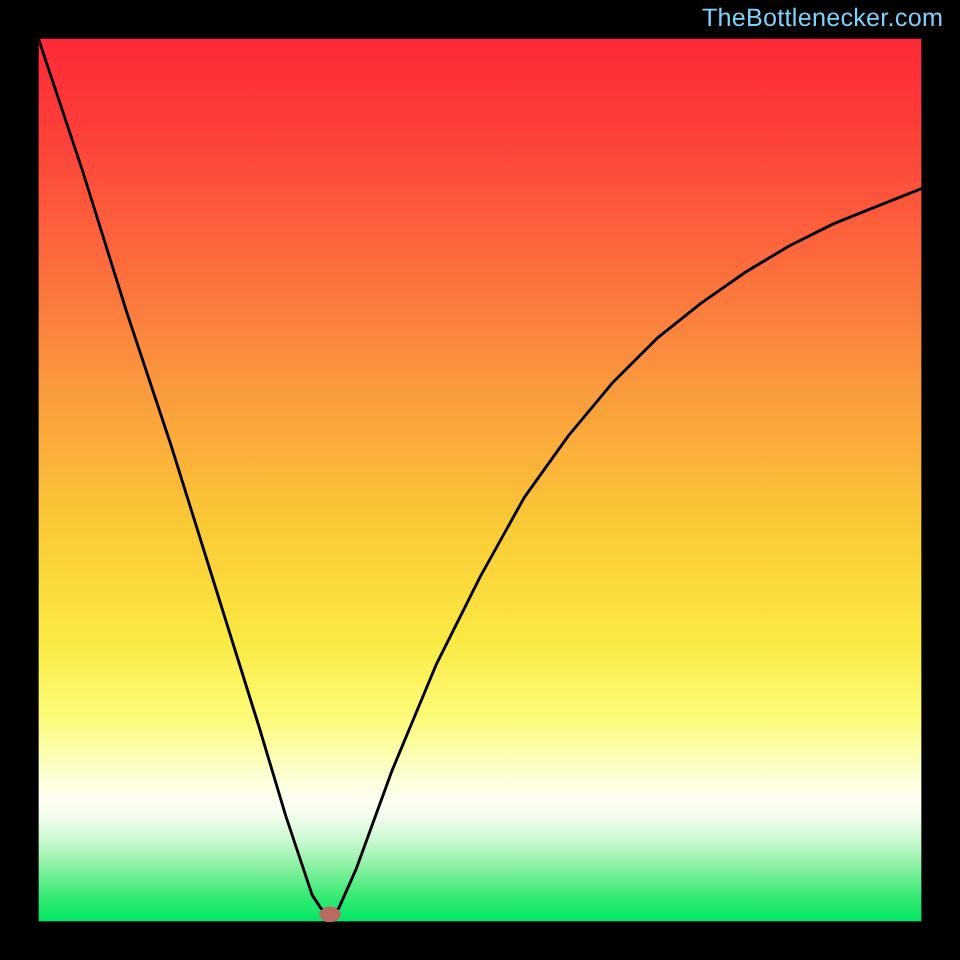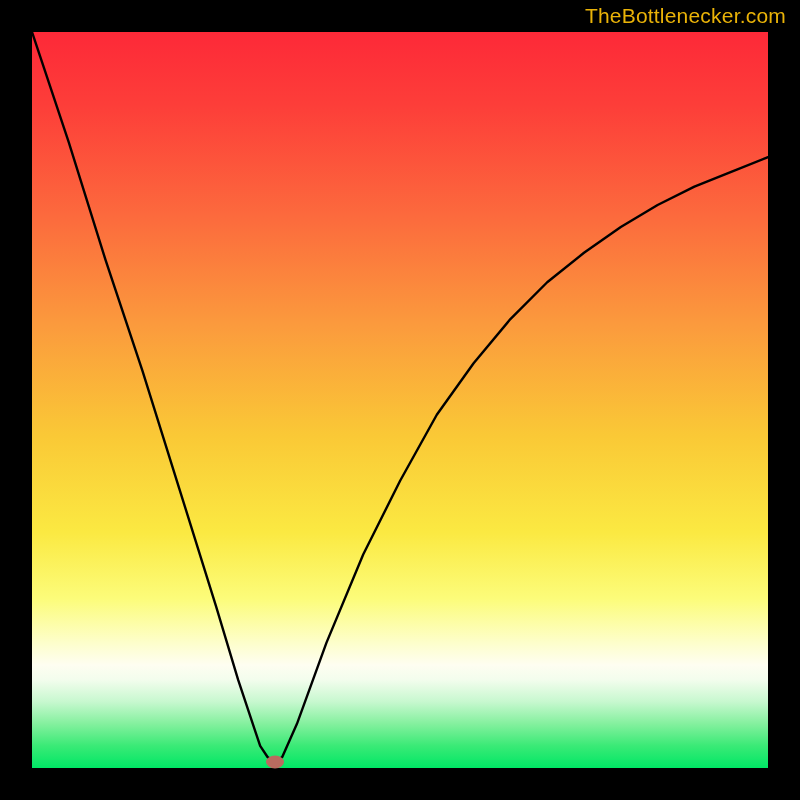--- a/index.html
+++ b/index.html
@@ -8,21 +8,21 @@
     height: 800px;
     background: #000;
     font-family: Arial, sans-serif;
     position: relative;
     overflow: hidden;
   }
   .watermark {
     position: absolute;
     top: 4px;
     right: 14px;
-    color: #eab308;
+    color: #7dd3fc;
     font-size: 21px;
     font-weight: 400;
     letter-spacing: 0.2px;
     z-index: 20;
   }
   .plot-area {
     position: absolute;
     left: 32px;
     top: 32px;
     width: 736px;

